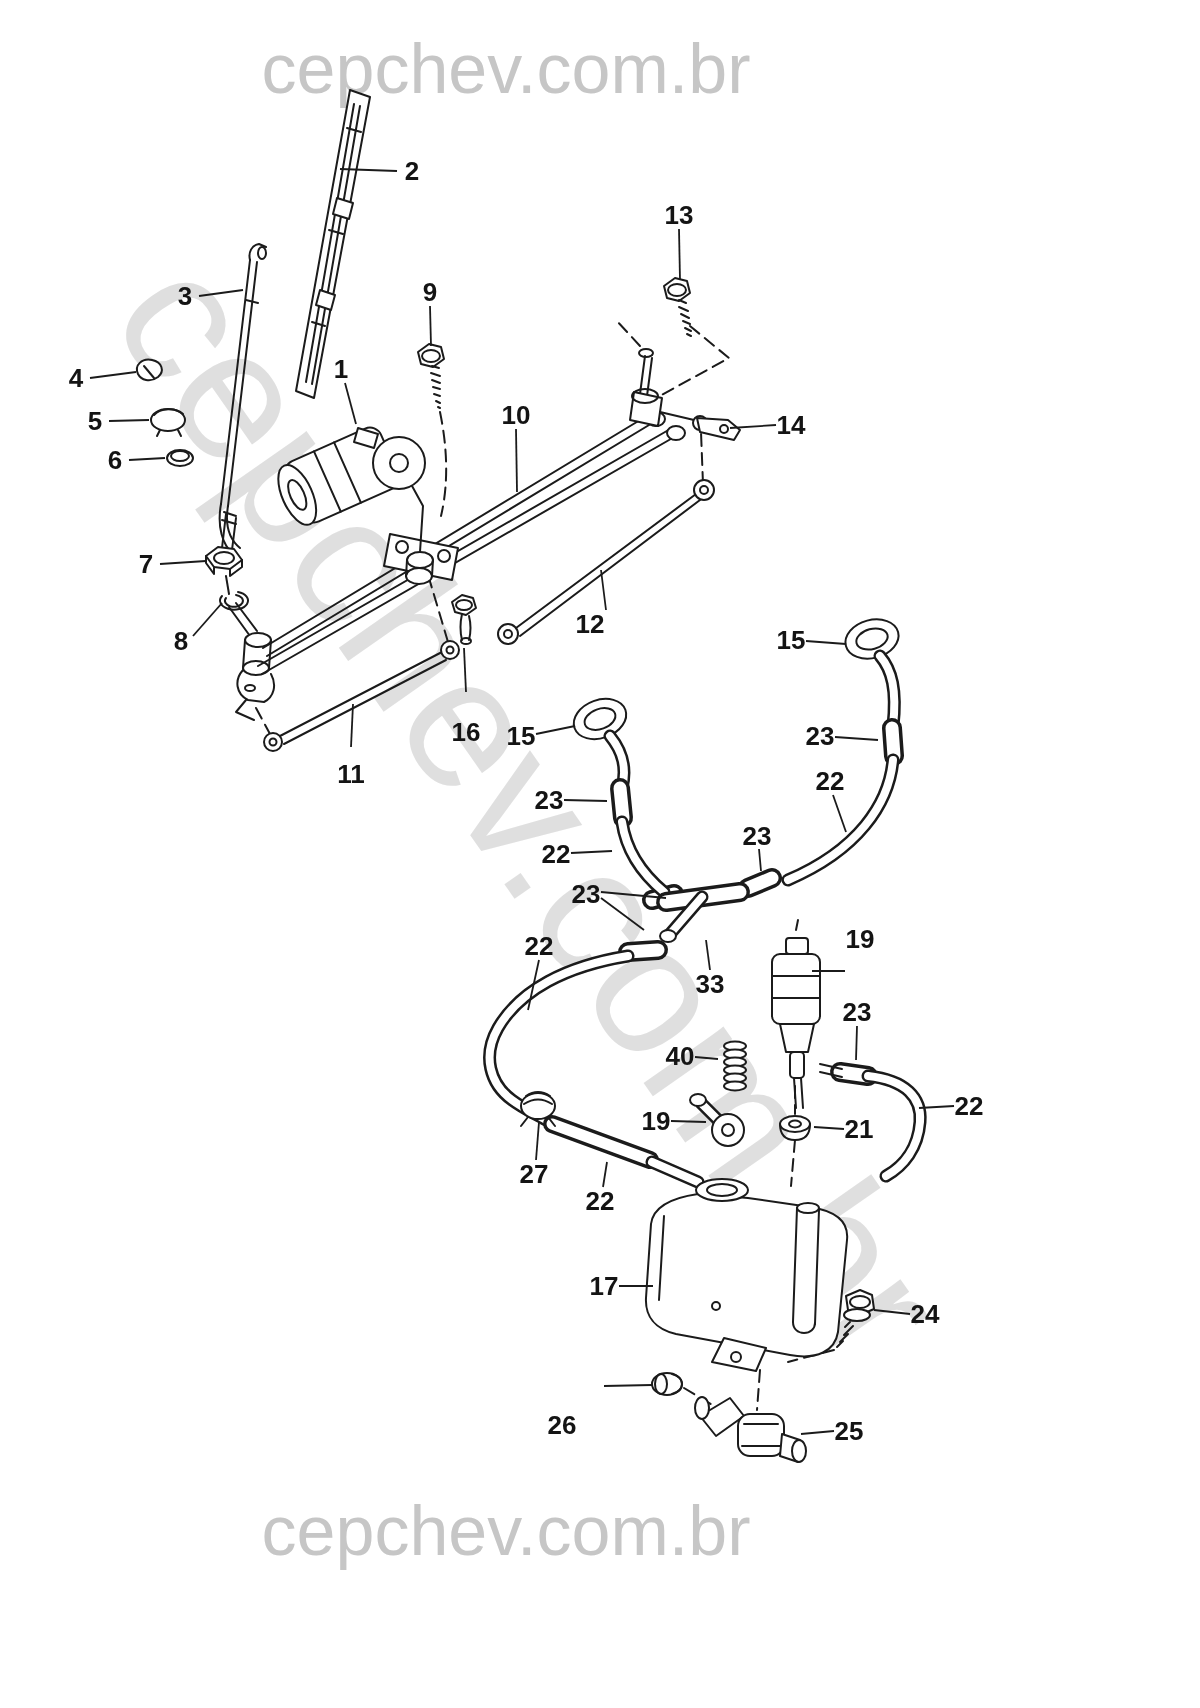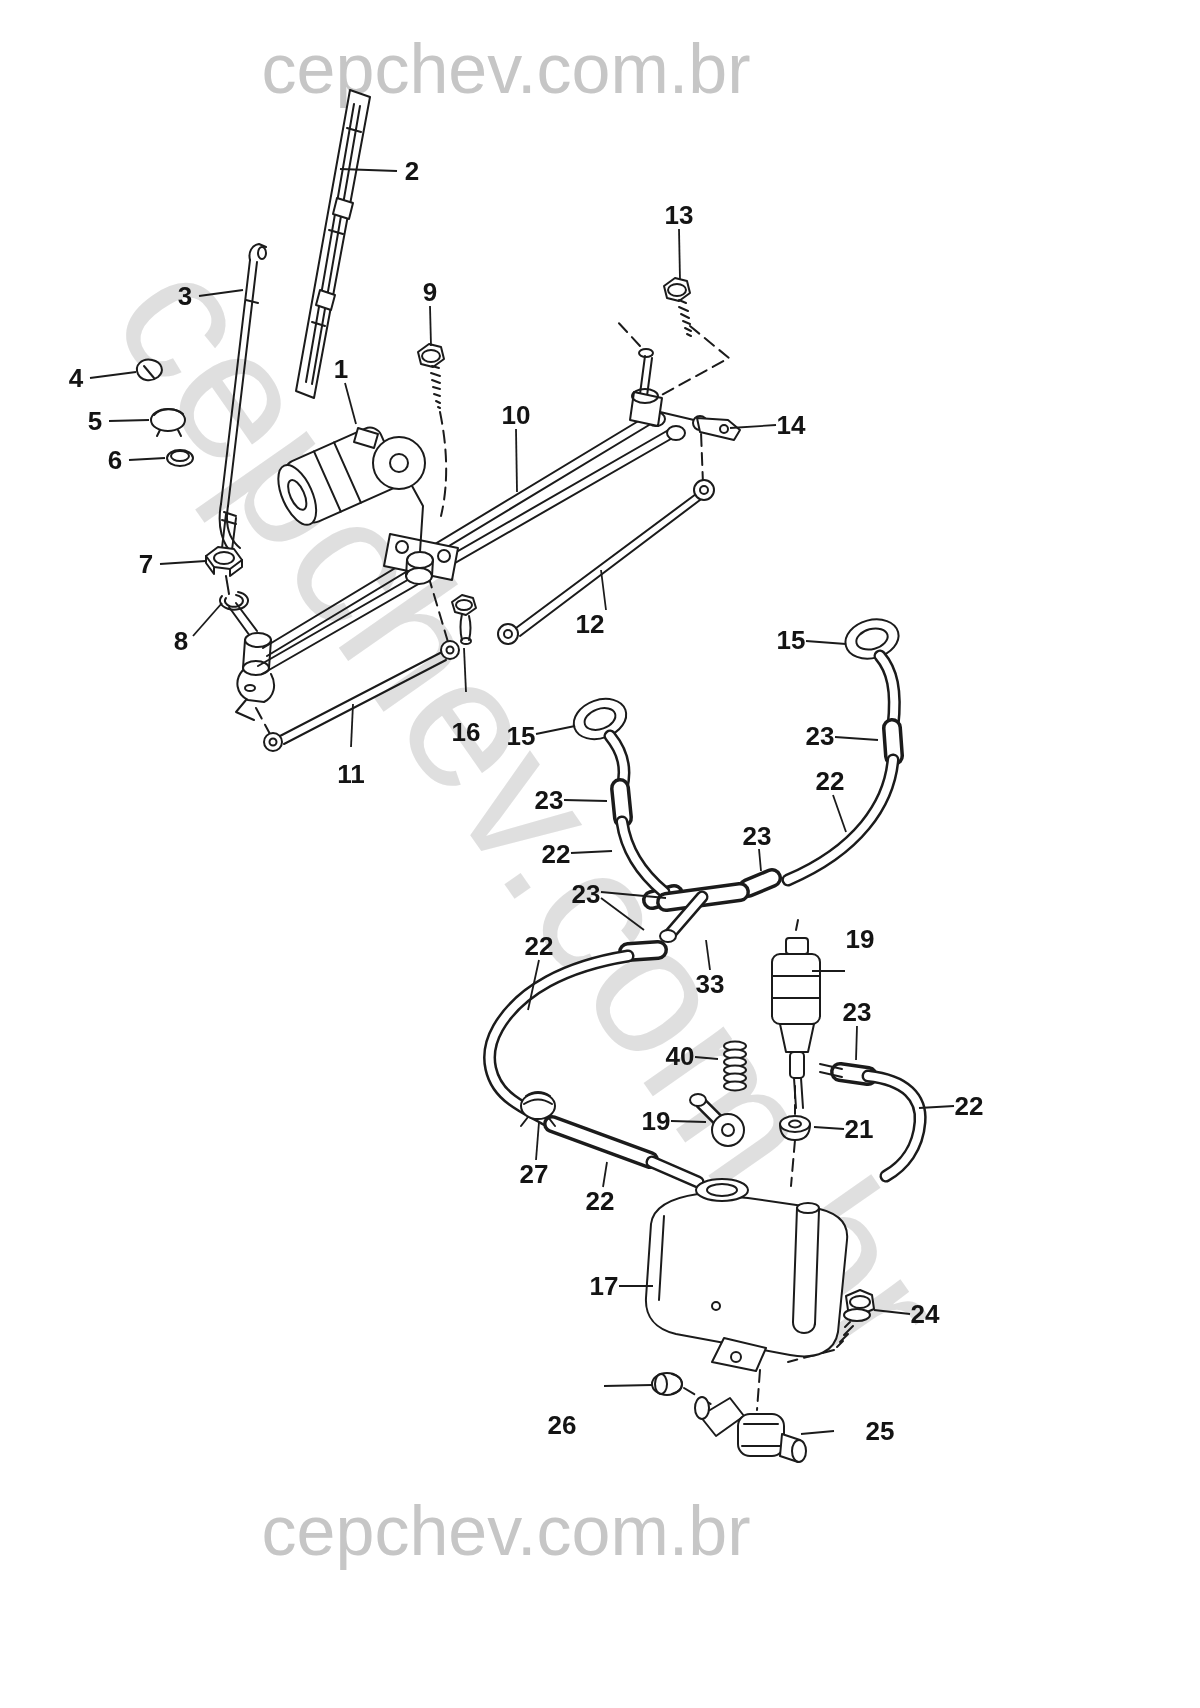--- a/index.html
+++ b/index.html
@@ -401,19 +401,19 @@
       <div class="callout" style="left: 556px; top: 854px;">22</div>
       <div class="callout" style="left: 539px; top: 946px;">22</div>
       <div class="callout" style="left: 969px; top: 1106px;">22</div>
       <div class="callout" style="left: 600px; top: 1201px;">22</div>
       <div class="callout" style="left: 820px; top: 736px;">23</div>
       <div class="callout" style="left: 549px; top: 800px;">23</div>
       <div class="callout" style="left: 757px; top: 836px;">23</div>
       <div class="callout" style="left: 586px; top: 894px;">23</div>
       <div class="callout" style="left: 857px; top: 1012px;">23</div>
       <div class="callout" style="left: 925px; top: 1314px; text-align: center;">24</div>
-      <div class="callout" style="left: 880px; top: 1431px; text-align: center;">25</div>
+      <div class="callout" style="left: 849px; top: 1431px; text-align: center;">25</div>
       <div class="callout" style="left: 562px; top: 1386px; margin-top: 39px;">26</div>
       <div class="callout" style="left: 534px; top: 1174px;">27</div>
       <div class="callout" style="left: 710px; top: 984px;">33</div>
     </div>
 
 </div>
 
 </body></html>

